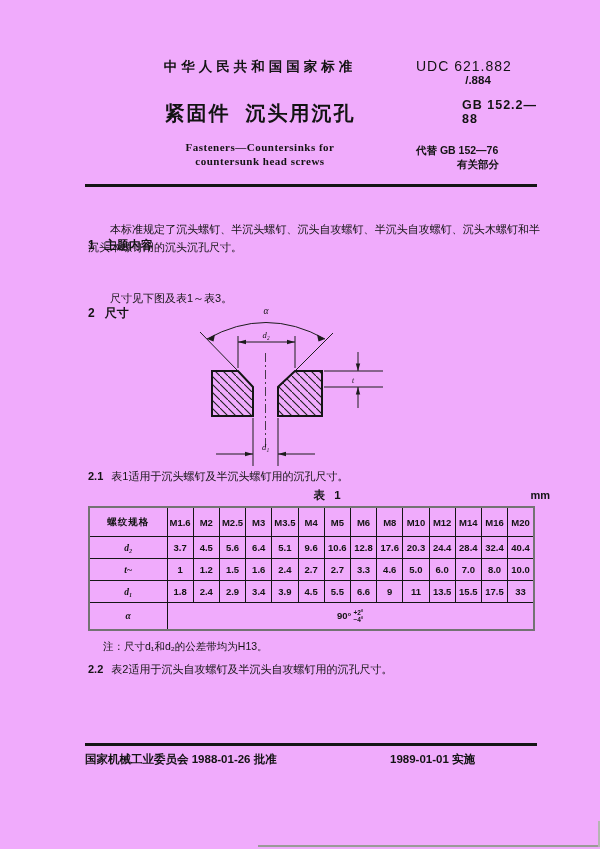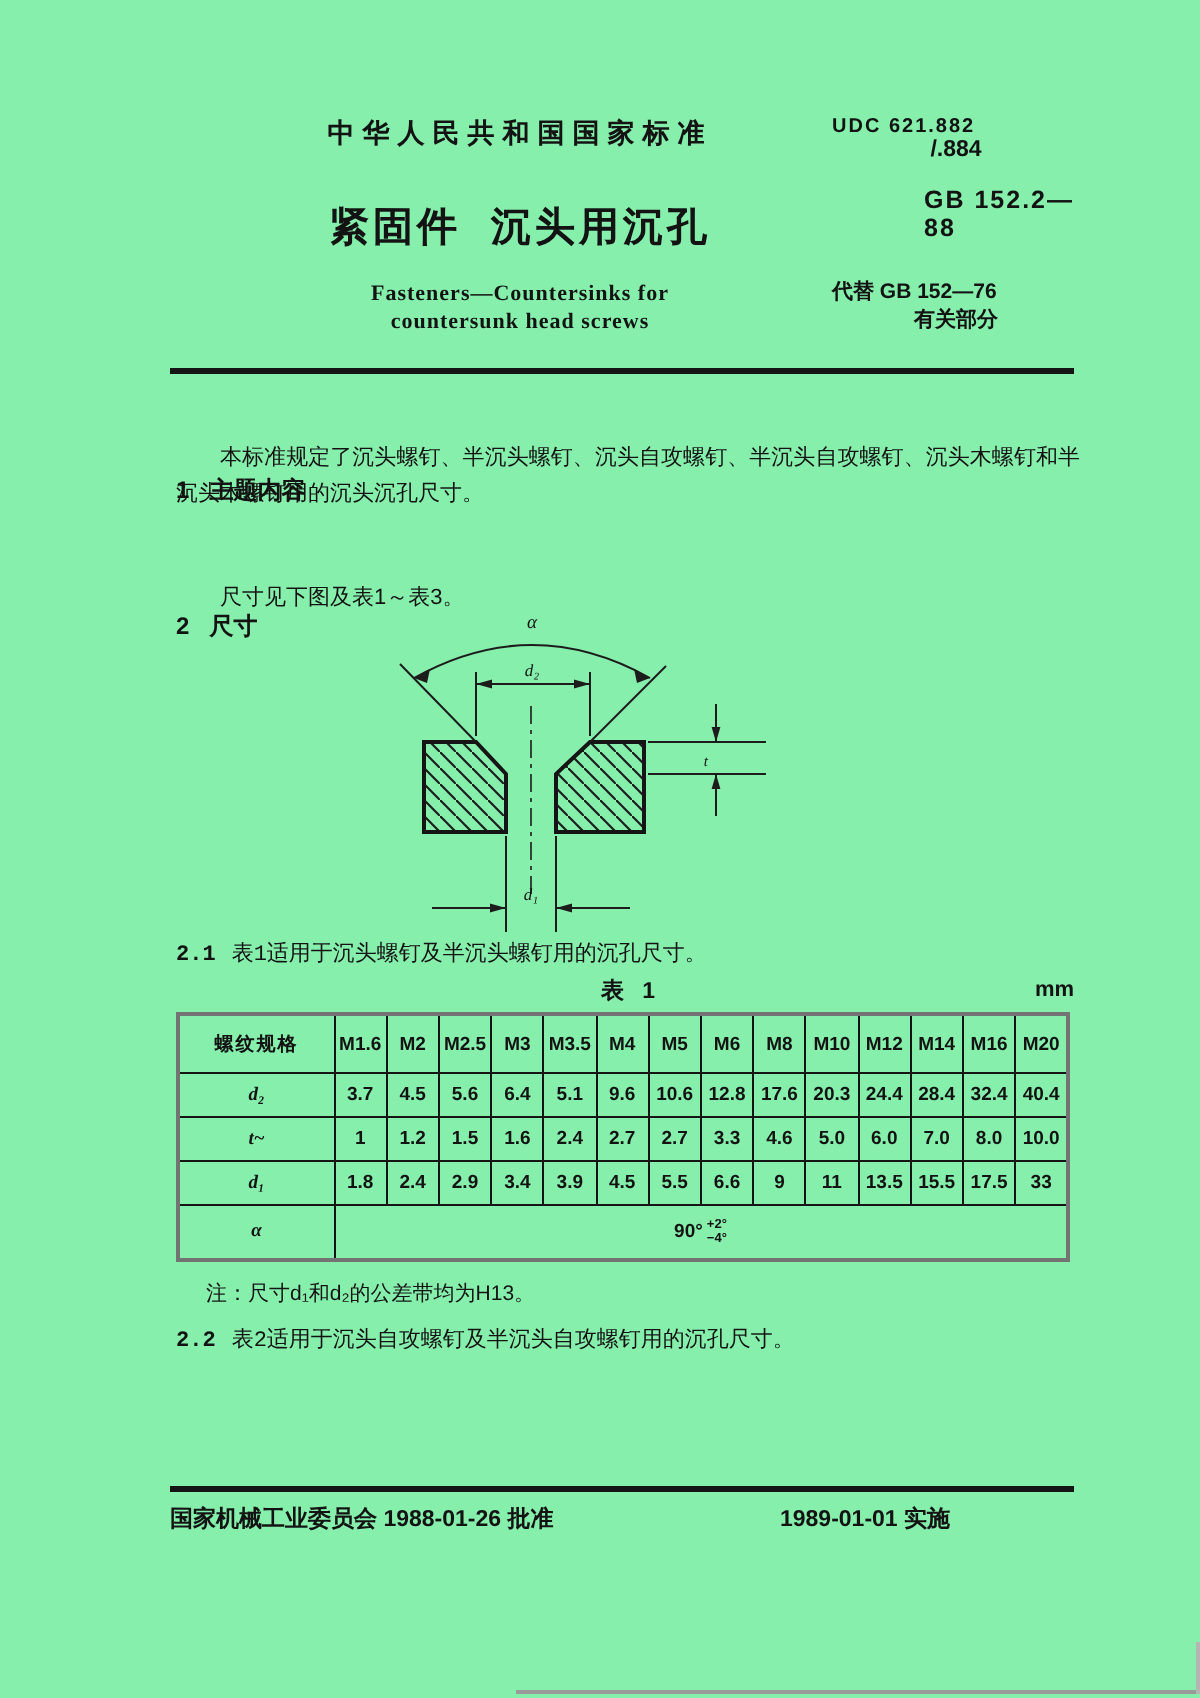--- a/index.html
+++ b/index.html
@@ -1,48 +1,48 @@
 <!DOCTYPE html>
 <html><head>
 <meta charset="utf-8">
 <style>
   html,body{margin:0;padding:0;background:#e9e9e7;}
   .page{
     position:relative;width:600px;height:849px;margin:0 auto;
-    background:#86efac;color:#131313;overflow:hidden;
+    background:#f0abfc;color:#131313;overflow:hidden;
     font-family:"Liberation Sans",sans-serif;
   }
   
   .header-center{position:absolute;left:95px;top:58px;width:330px;text-align:center;}
   .std-label{font-size:13.5px;font-weight:bold;letter-spacing:4px;white-space:pre;}
   .doc-title{margin-top:24px;font-size:20px;font-weight:bold;letter-spacing:2px;white-space:pre;}
   .title-en{font-size:11px;font-weight:bold;font-family:"Liberation Serif",serif;letter-spacing:.5px;line-height:14px;}
   .title-en.first{margin-top:13px;}
   .header-right{position:absolute;left:416px;top:58px;width:124px;}
-  .udc1{font-size:10px;font-weight:bold;letter-spacing:1px;}
+  .udc1{font-size:14px;font-weight:normal;letter-spacing:1px;}
   .udc2{font-size:11.5px;font-weight:bold;text-align:center;}
   .gb-no{margin-top:12px;font-size:12.5px;font-weight:bold;letter-spacing:1px;margin-left:46px;}
   .repl1{margin-top:18px;font-size:10.5px;font-weight:bold;}
   .repl2{font-size:10.5px;font-weight:bold;text-align:center;}
   .head-rule{position:absolute;left:85px;top:184px;width:452px;height:3px;background:#151515;}
   
   .sec-head{position:absolute;left:88px;font-size:12px;font-weight:bold;white-space:pre;margin-top:36px;}
   .sec-head .no{margin-right:10px;}
   .s1-head{top:201px;} .s2-head{top:269px;}
   .s1-body{position:absolute;left:88px;top:221px;width:452px;font-size:11px;line-height:17.5px;text-indent:2em;text-align:justify;}
   .s2-body{position:absolute;left:110px;top:291px;font-size:11px;}
-  .sub-sec{position:absolute;left:88px;font-size:11px;white-space:pre;font-family:Liberation Mono, monospace;}
+  .sub-sec{position:absolute;left:88px;font-size:11px;white-space:pre;}
   .sub-sec .no{font-weight:bold;margin-right:8px;}
   .s21{top:469px;} .s22{top:662px;}
   .tbl-note{position:absolute;left:103px;top:640px;font-size:10.5px;}
   
   .fig{position:absolute;left:180px;top:296px;width:285px;height:176px;}
   .fig text{font-family:"Liberation Serif",serif;font-style:italic;fill:#131313;}
   
-  .caption-row{position:absolute;left:92px;top:488px;width:447px;height:14px;}
+  .caption-row{position:absolute;left:105px;top:488px;width:447px;height:14px;}
   .t-caption{position:absolute;left:0;width:100%;text-align:center;font-size:11.5px;font-weight:bold;letter-spacing:3px;}
   .t-unit{position:absolute;right:2px;top:1px;font-size:11px;font-weight:bold;}
   table.dims{position:absolute;left:88px;top:506px;width:447px;border-collapse:collapse;
     border:2px solid #737373;table-layout:fixed;}
   table.dims th,table.dims td{border:1px solid #151515;text-align:center;padding:0;
     font-size:9.5px;font-weight:bold;color:#131313;overflow:hidden;}
   table.dims thead th{height:28px;}
   table.dims tbody td{height:21px;}
   table.dims tr.alpha-row td{height:26px;}
   td.row-label,th.row-label{font-family:"Liberation Serif",serif;}

